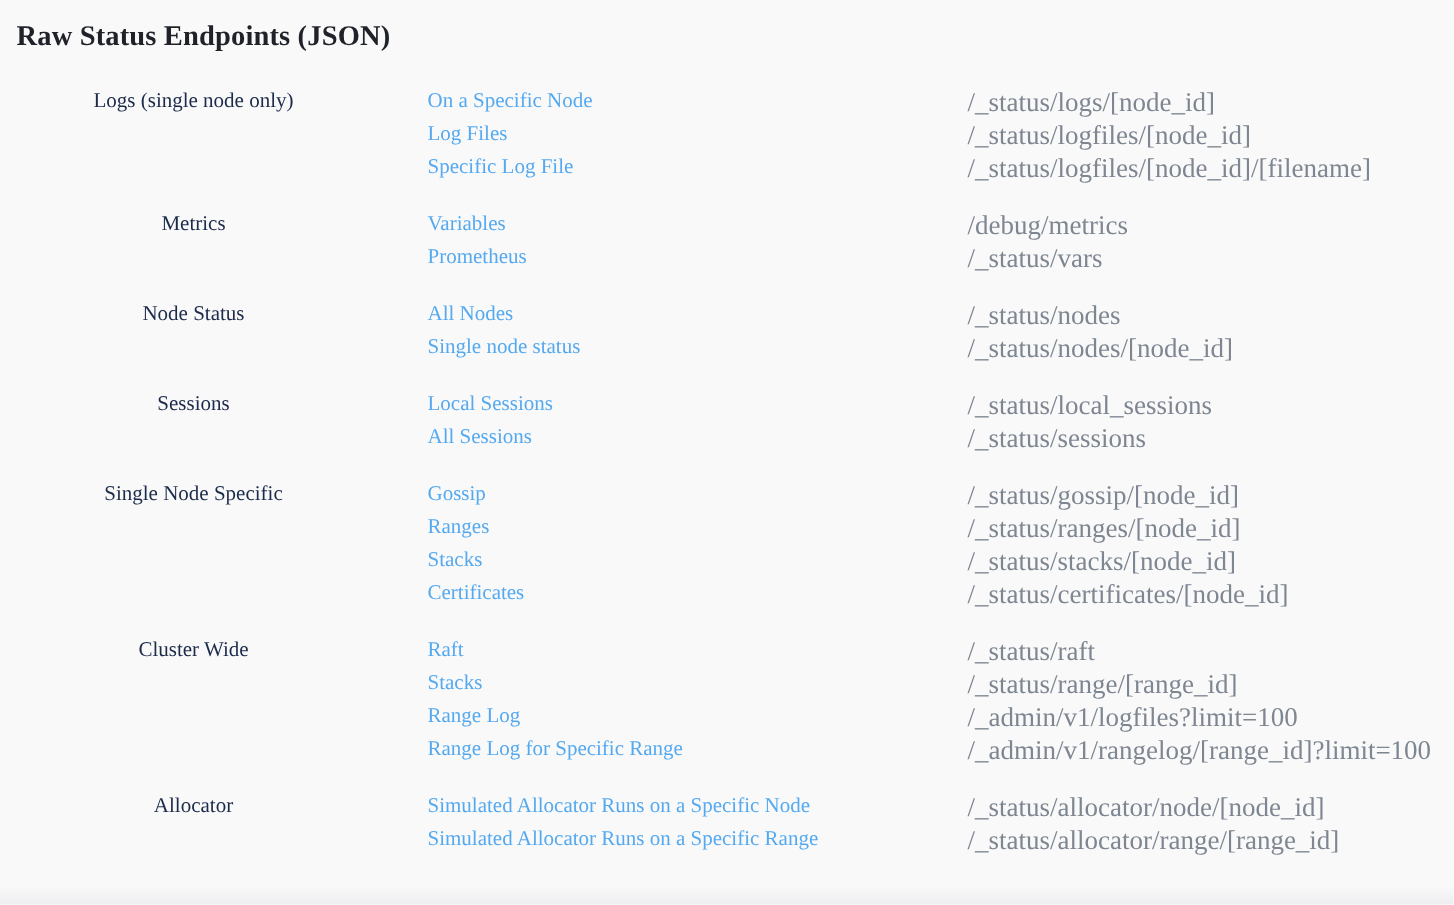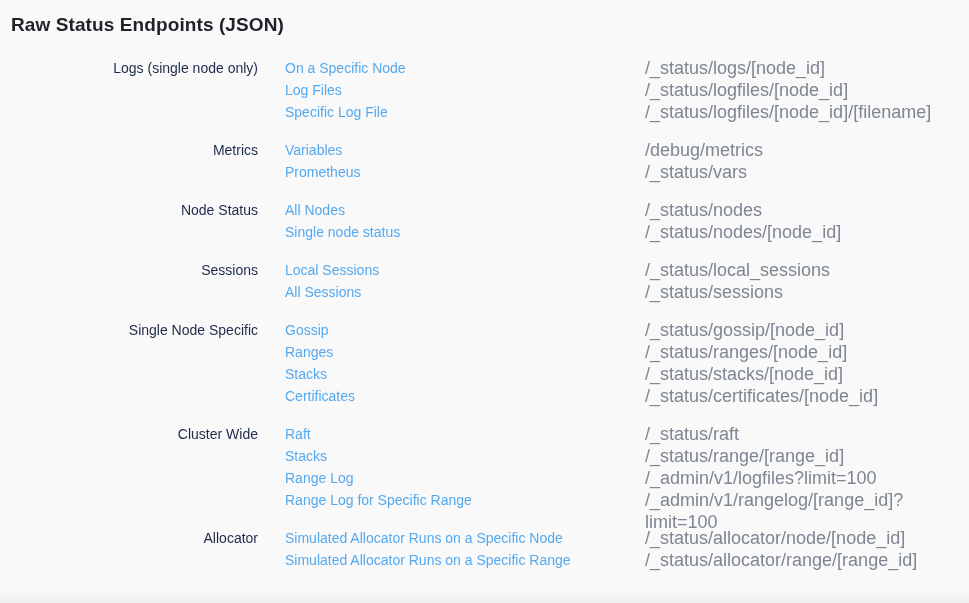--- a/index.html
+++ b/index.html
@@ -9,40 +9,41 @@
     width: 969px;
     height: 603px;
     background: var(--background, #f9f9fa);
     font-family: "Liberation Sans", sans-serif;
     overflow: hidden;
   }
   .page {
     position: relative;
     width: 969px;
     height: 603px;
+    font-family: Liberation Serif, serif;
   }
   .page-title {
     margin: 0;
     padding: 13px 0 0 11px;
     font-size: 19px;
     line-height: 24px;
     font-weight: 600;
     letter-spacing: 0.1px;
     color: var(--title, #1f2228);
   }
   .endpoint-table {
     margin-top: 20px;
   }
   .group {
     display: grid;
     grid-template-columns: 258px 387px 1fr;
     margin-bottom: 16px;
   }
   .cat-col {
-    text-align: right;
+    text-align: center;
   }
   .links-col {
     padding-left: 27px;
   }
   .category-label {
     display: block;
     height: 22px;
     line-height: 22px;
     font-size: 14px;
     color: var(--category, #1c2b4a);

